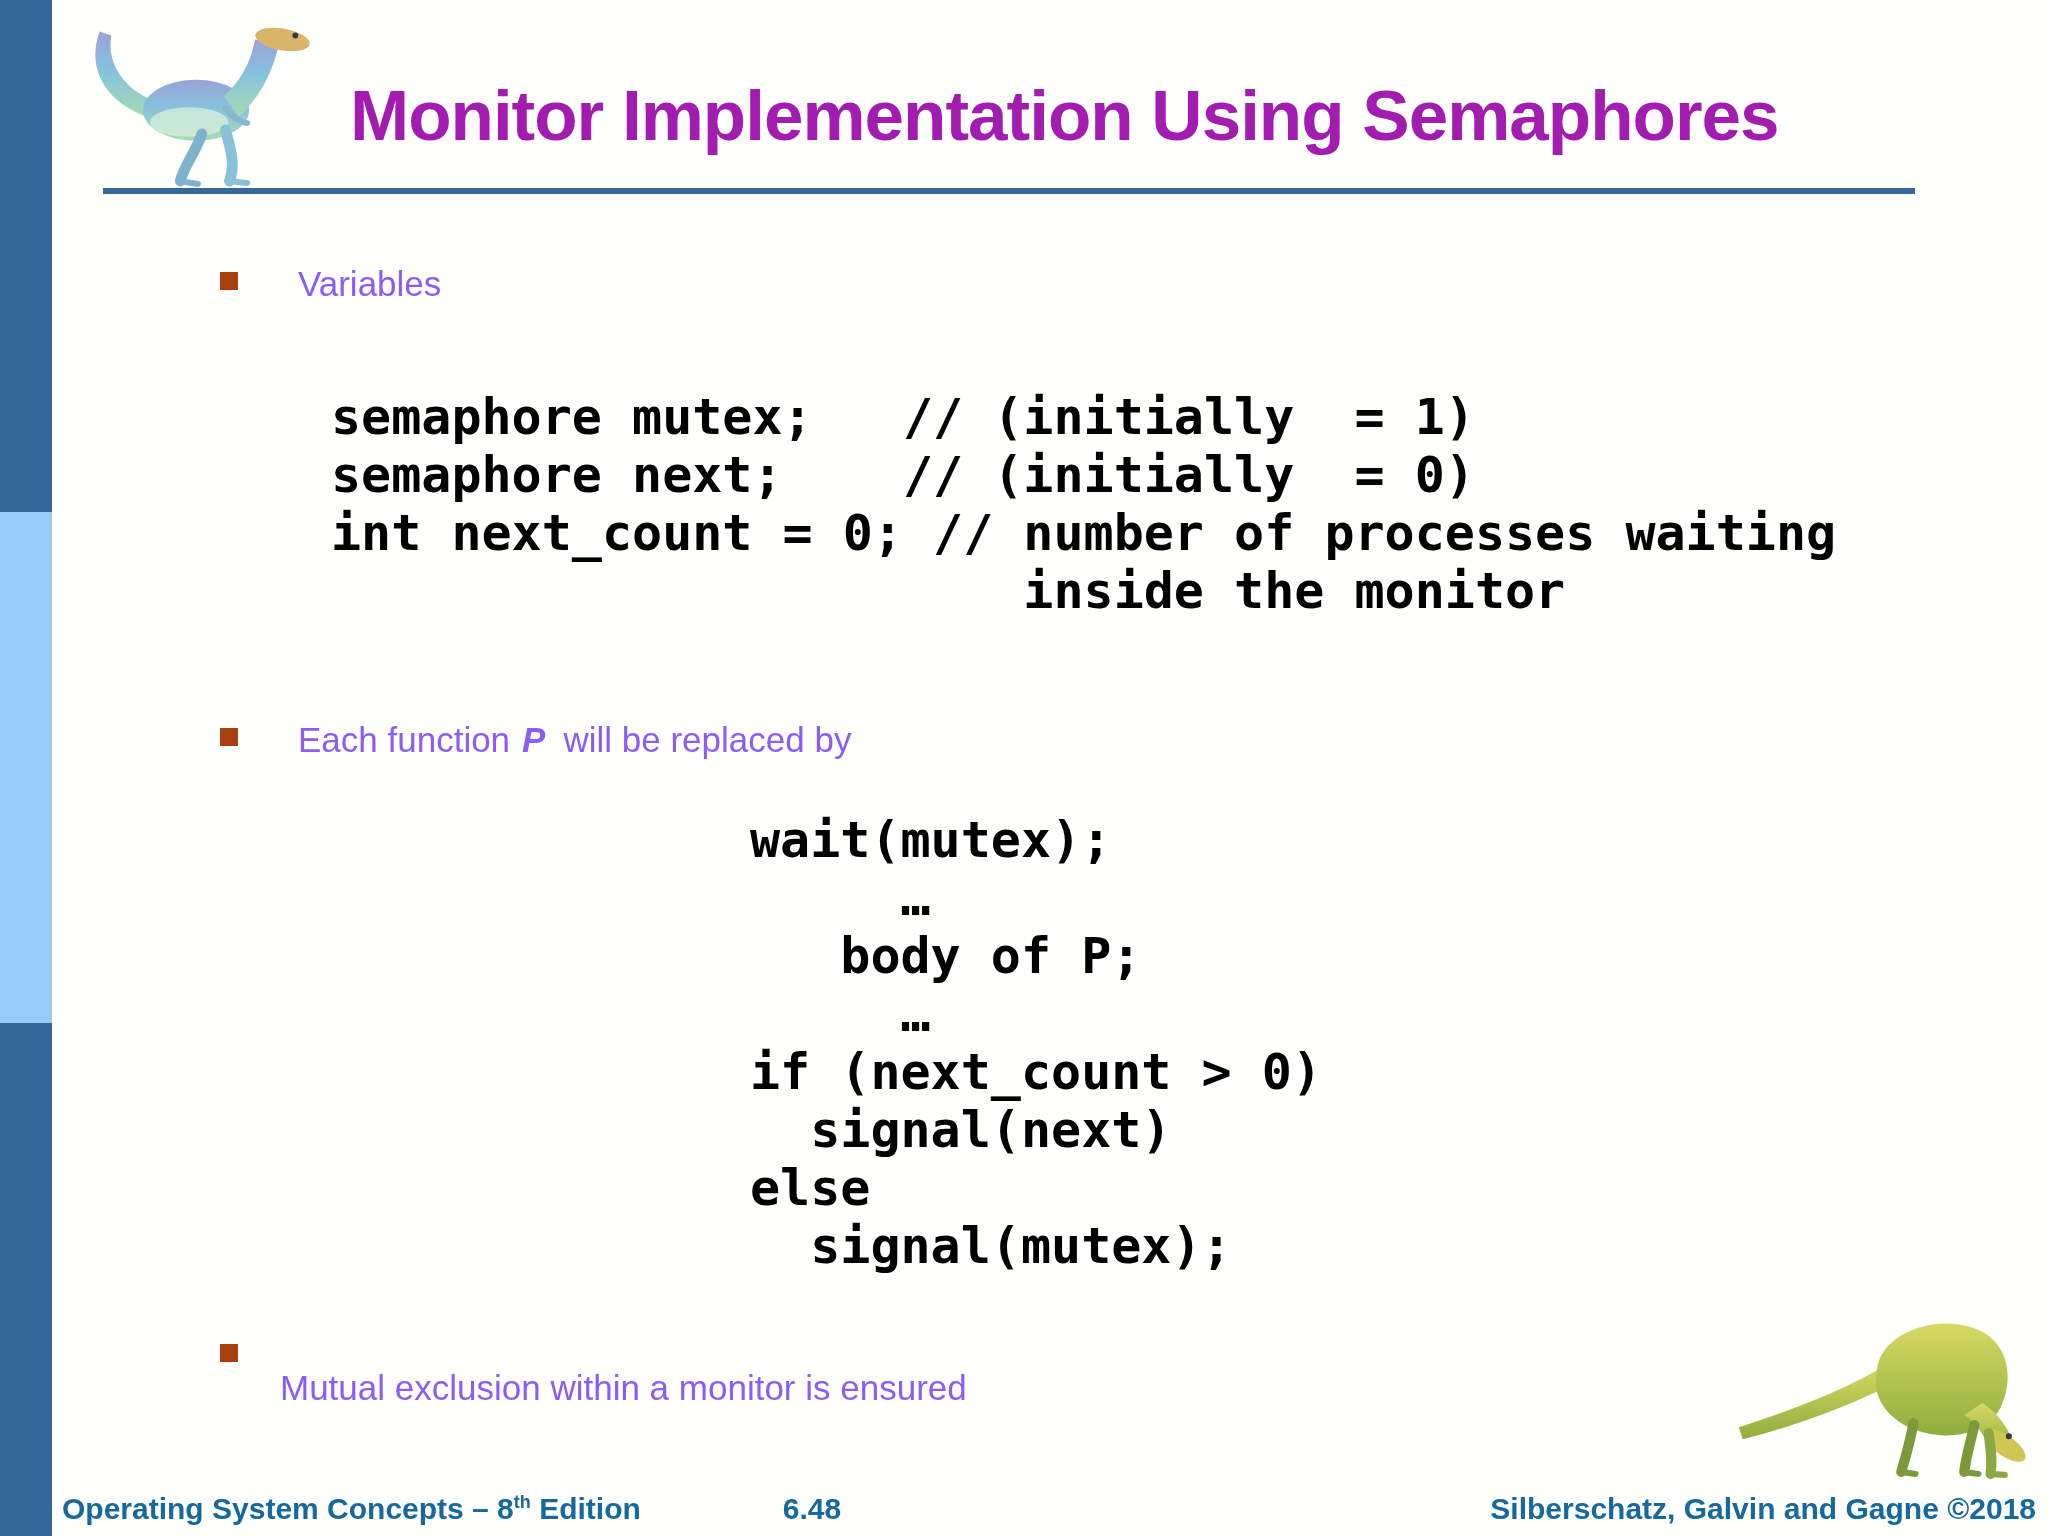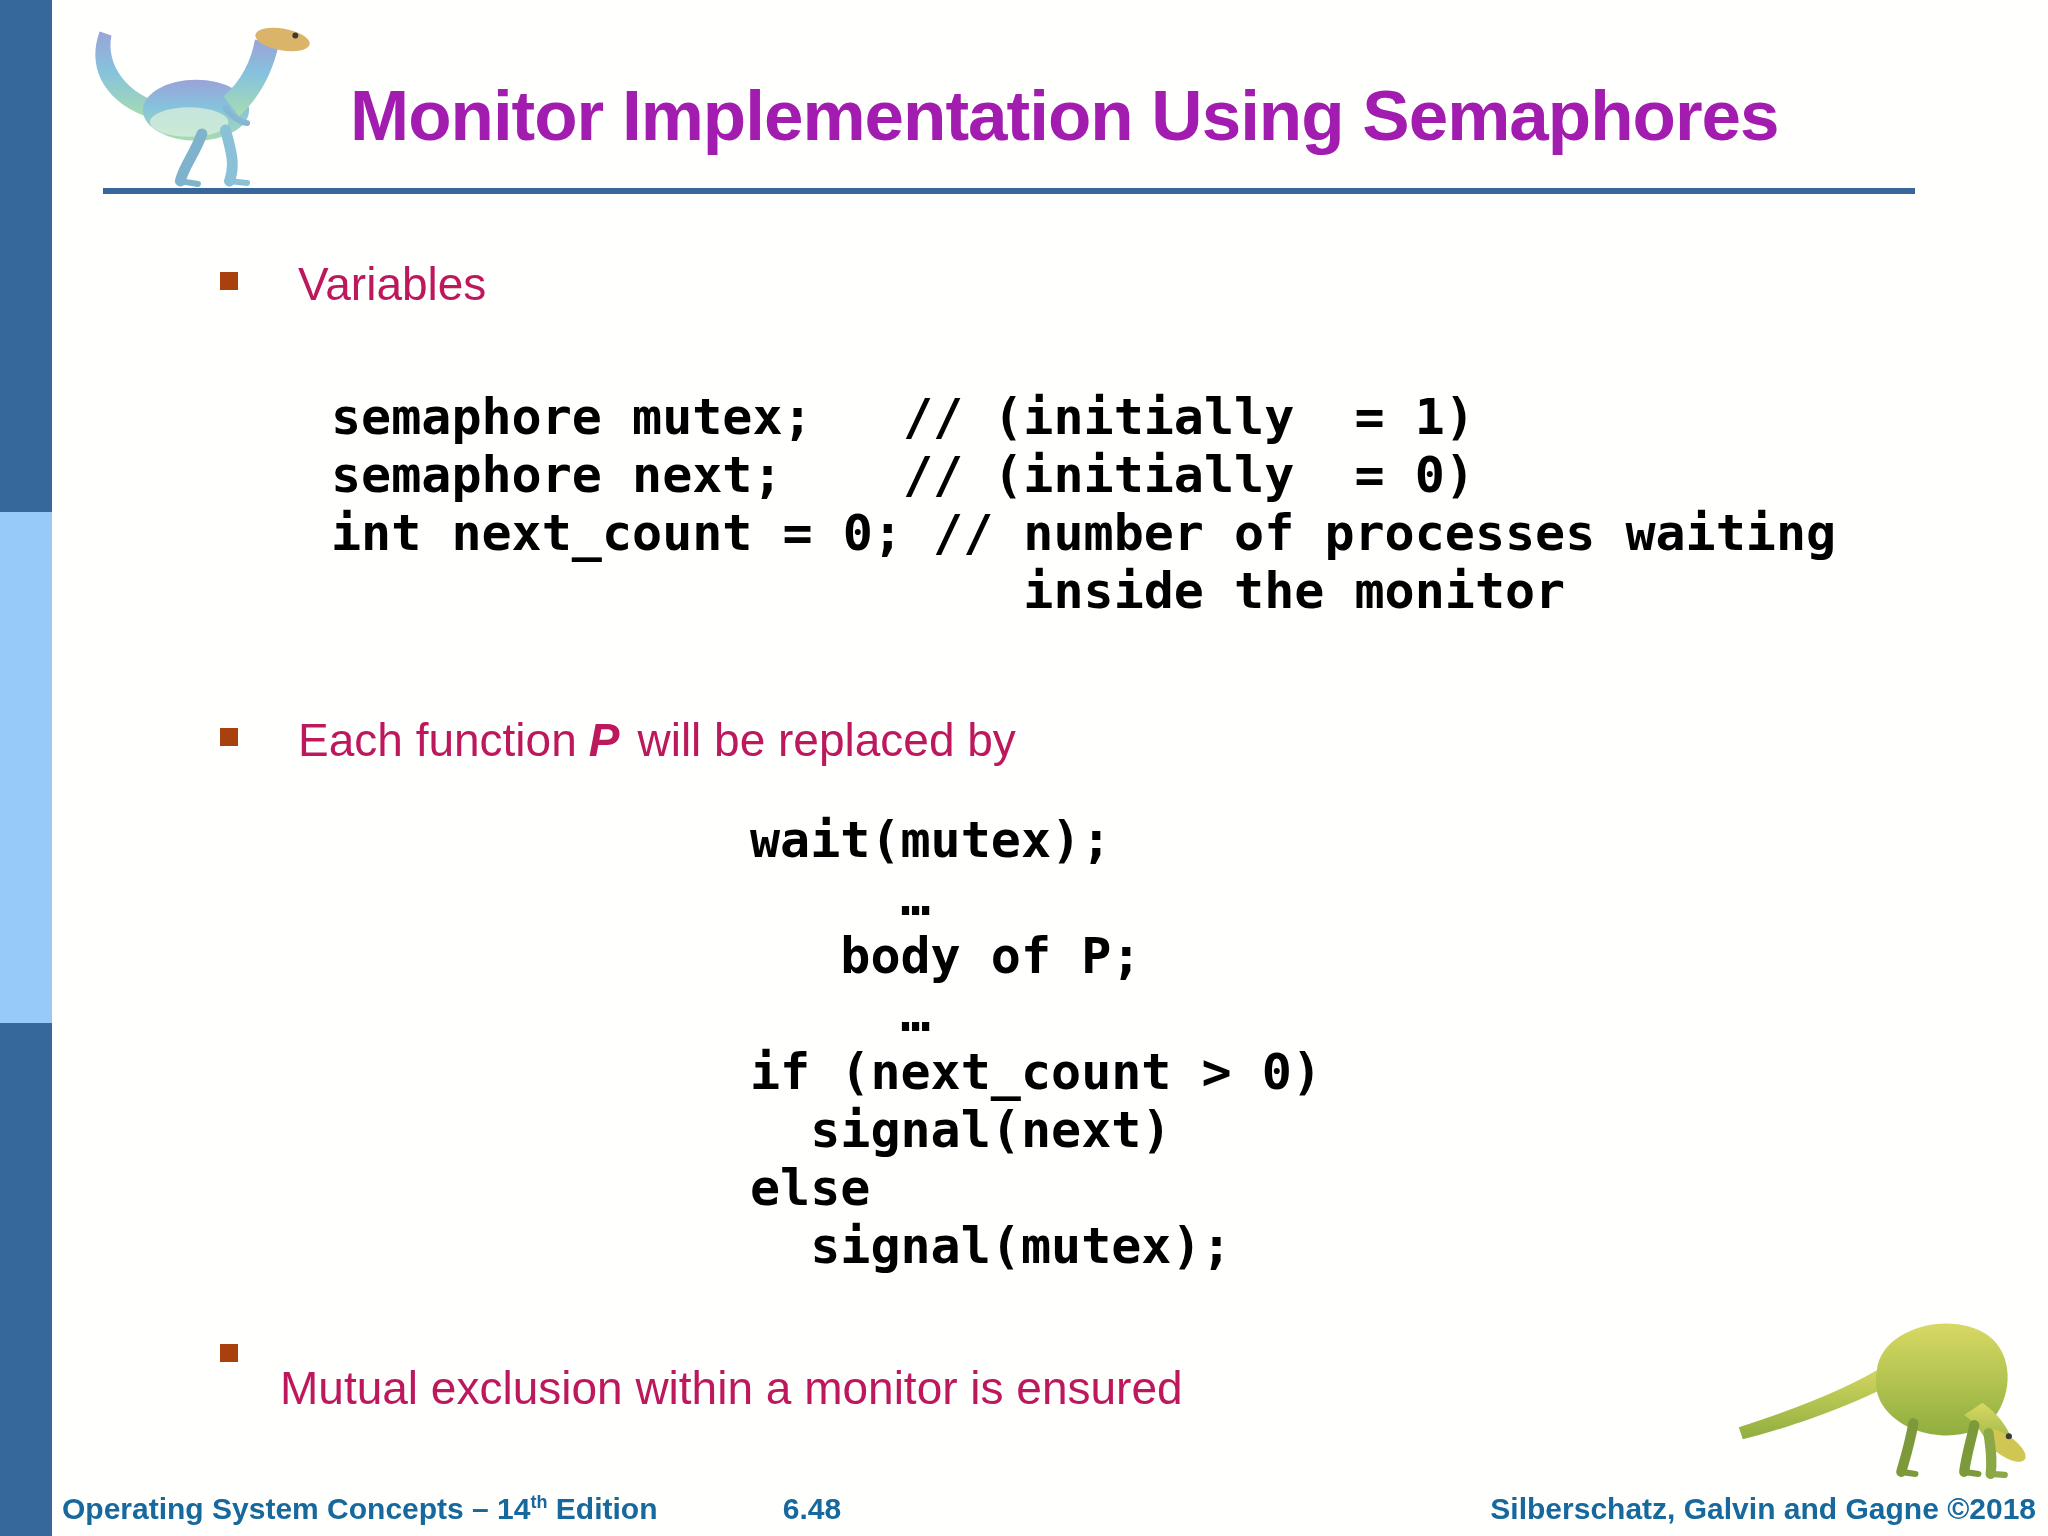--- a/index.html
+++ b/index.html
@@ -29,21 +29,21 @@
     background:#36689B;
   }
 
   
   .bullet-row{position:absolute;left:220px;display:flex;align-items:flex-start;}
   .row-1{top:258px;}
   .row-2{top:714px;}
   .row-3{top:1330px;flex-direction:column;}
   .bullet-sq{width:18px;height:18px;margin-top:14px;background:#A8410E;flex:none;}
   .bullet-text{
-    margin-left:60px;font-size:46px;line-height:52px;color:#be185d;
+    margin-left:60px;font-size:35px;line-height:52px;color:#8b5cf6;
     white-space:nowrap;
   }
   .b2-em{font-weight:bold;font-style:italic;margin-left:12px;}
   .b2-suffix{margin-left:18px;}
 
   
   pre.code{
     position:absolute;margin:8px;
     font-family:"DejaVu Sans Mono","Liberation Mono",monospace;
     font-weight:bold;color:#000;
@@ -149,17 +149,17 @@
     </g>
     <circle cx="272" cy="151" r="3" fill="#3a3a3a"></circle>
     <path d="M238,140 C234,158 230,170 228,186" stroke="#7d9a3a" stroke-width="10" fill="none" stroke-linecap="round"></path>
     <path d="M228,186 L242,188" stroke="#7d9a3a" stroke-width="6" stroke-linecap="round"></path>
     <path d="M252,148 C254,164 256,174 254,188" stroke="#8aa845" stroke-width="10" fill="none" stroke-linecap="round"></path>
     <path d="M254,188 L268,189" stroke="#8aa845" stroke-width="6" stroke-linecap="round"></path>
     <path d="M178,138 C174,160 170,172 166,186" stroke="#7d9a3a" stroke-width="10" fill="none" stroke-linecap="round"></path>
     <path d="M166,186 L180,188" stroke="#7d9a3a" stroke-width="6" stroke-linecap="round"></path>
   </svg>
 
-  <div class="footer-left"><span>Operating System Concepts – 14</span><sup>th</sup><span> Edition</span></div>
+  <div class="footer-left"><span>Operating System Concepts – 8</span><sup>th</sup><span> Edition</span></div>
   <div class="footer-page">6.48</div>
   <div class="footer-right">Silberschatz, Galvin and Gagne ©2018</div>
 
 </div>
 
 </body></html>

